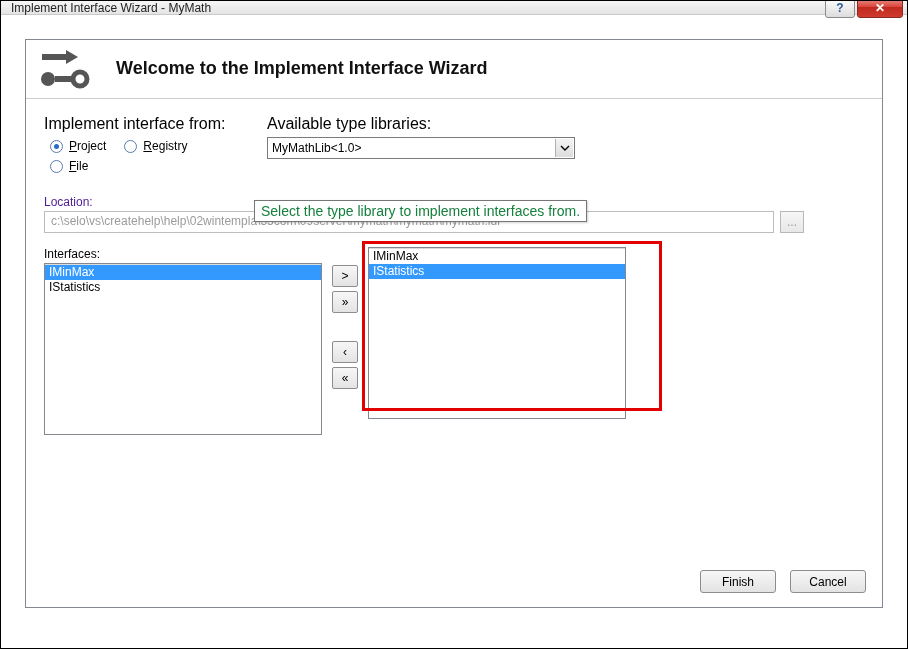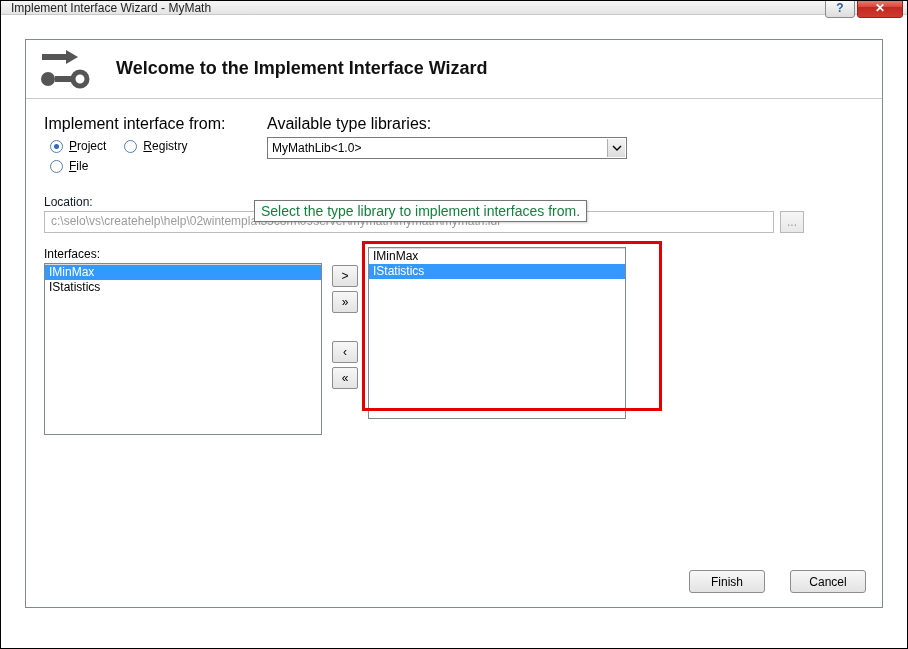--- a/index.html
+++ b/index.html
@@ -93,21 +93,21 @@
   .radio-outer.checked::after {
     content:""; width:5px; height:5px; background:#2b6cc0; border-radius:50%;
   }
   .radio-label { color:#000; }
   .radio-label u { text-decoration: underline; }
 
   .typelib-group { flex:1; max-width: 365px; }
   .typelib-label { margin-bottom: 4px; }
   .combo {
     position: relative;
-    width: 360px;
+    width: 308px;
     height: 22px;
     border: 1px solid #7a7a7a;
     background: #fff;
     display:flex; align-items:center;
     padding: 0 4px;
     font-size: 12px;
   }
   .combo-btn {
     position:absolute; right:1px; top:1px; bottom:1px; width:18px;
     background: linear-gradient(to bottom,#f4f4f4,#dcdcdc);
@@ -121,21 +121,21 @@
     border:1px solid #767676;
     padding: 2px 6px;
     color:#15803d;
     font-size: 14px;
     white-space: nowrap;
     box-shadow: 1px 1px 2px rgba(0,0,0,0.18);
     z-index: 30;
   }
 
   .location-block { margin-top: 18px; }
-  .location-label { color:#0f172a; font-size:12px; margin-bottom:2px; }
+  .location-label { color:#4c1d95; font-size:12px; margin-bottom:2px; }
   .location-row { display:flex; gap:6px; align-items:center; }
   .location-input {
     flex:0 0 730px;
     height:22px;
     border:1px solid #bdbdbd;
     background:#fff;
     color:#9b9b9b;
     padding: 2px 6px;
     font-size:12px;
   }
@@ -204,21 +204,21 @@
   }
   .impl-listbox {
     width: 258px;
   }
 
   
   .button-row {
     position:absolute;
     right: 16px;
     bottom: 14px;
-    display:flex; gap:25px;
+    display:flex; gap:14px;
   }
   .dlg-btn {
     min-width: 76px;
     height: 23px;
     border:1px solid #8d8d8d;
     border-radius:3px;
     background:linear-gradient(to bottom,#f7f7f7,#e3e3e3);
     font-size:12px;
     display:flex; align-items:center; justify-content:center;
     padding: 0 12px;

